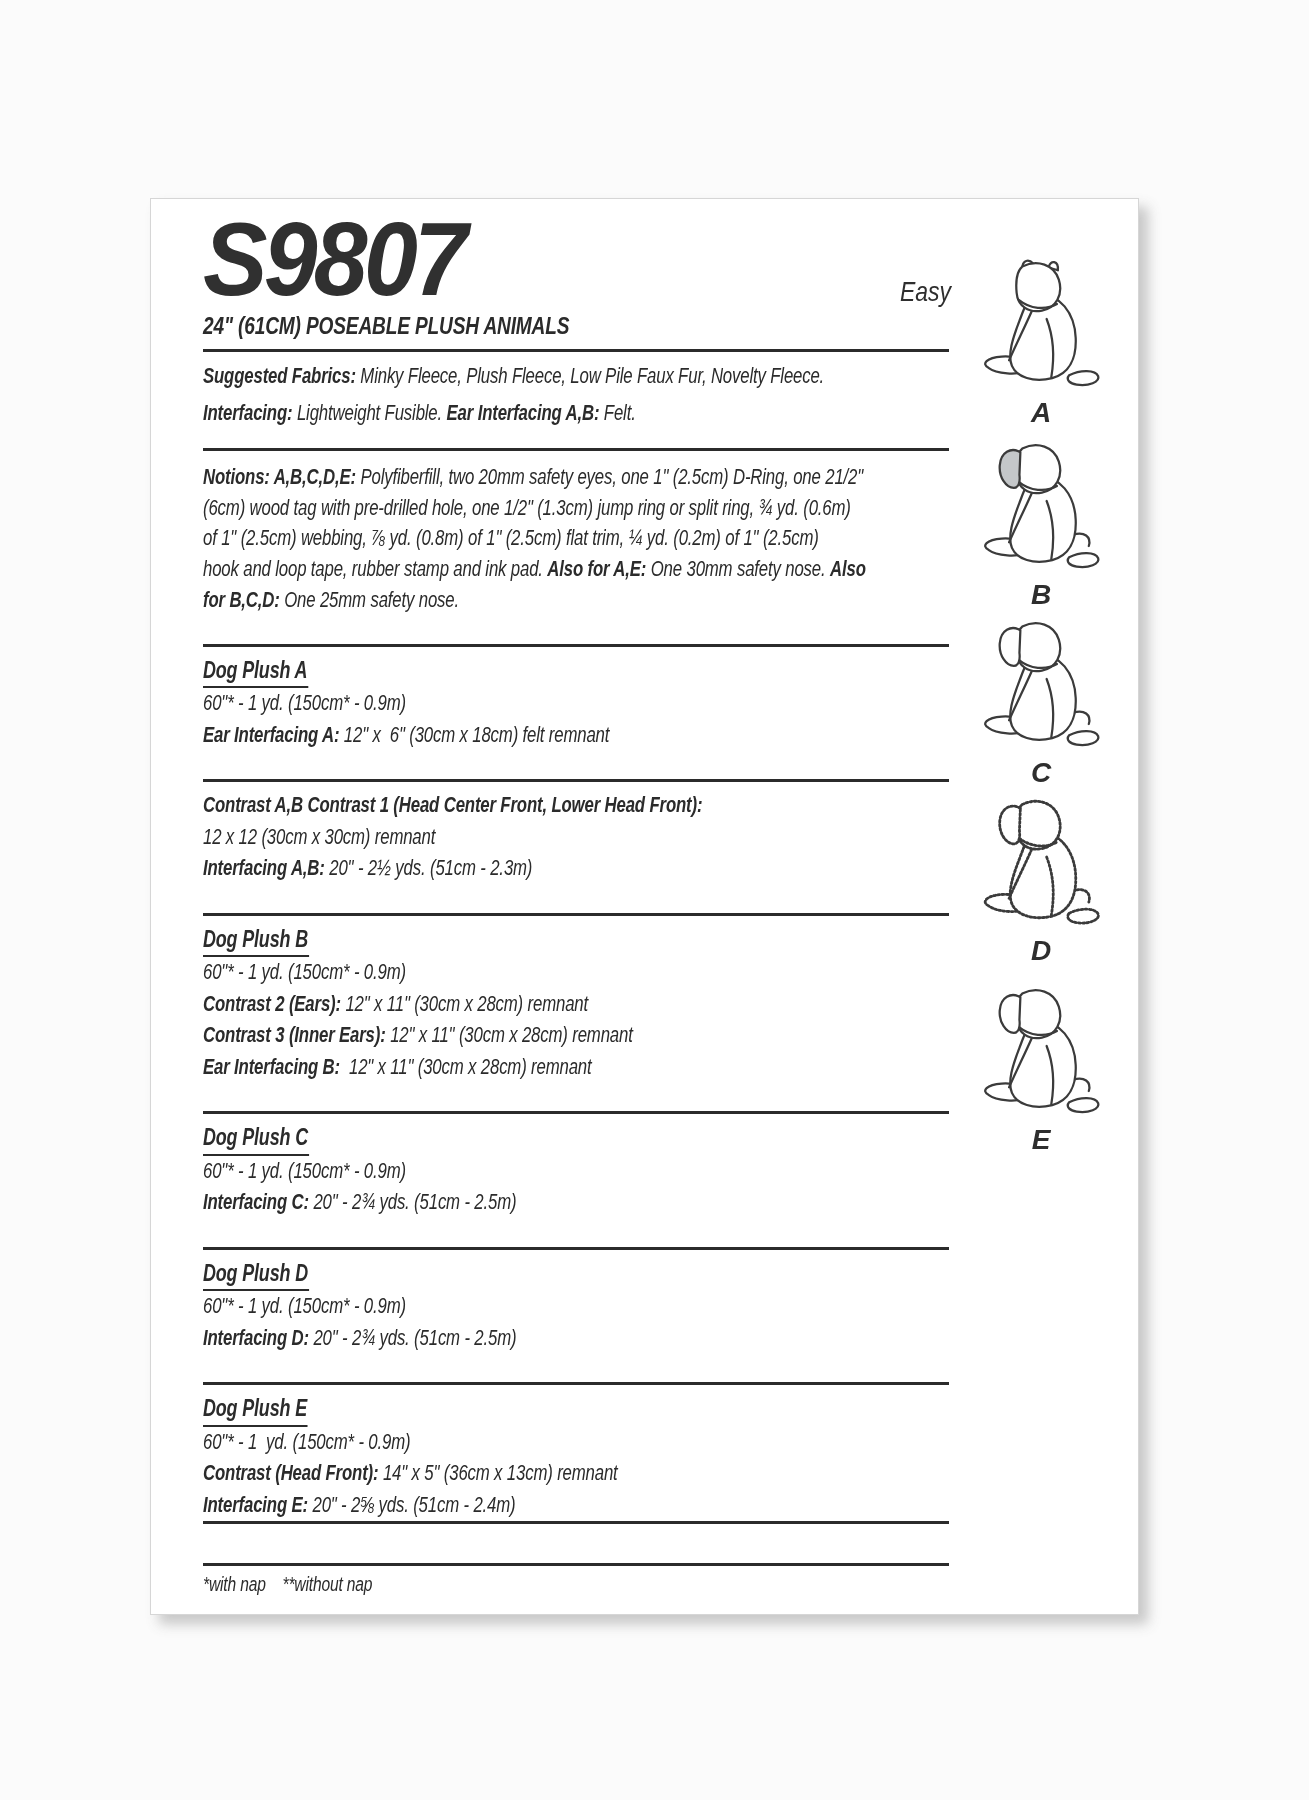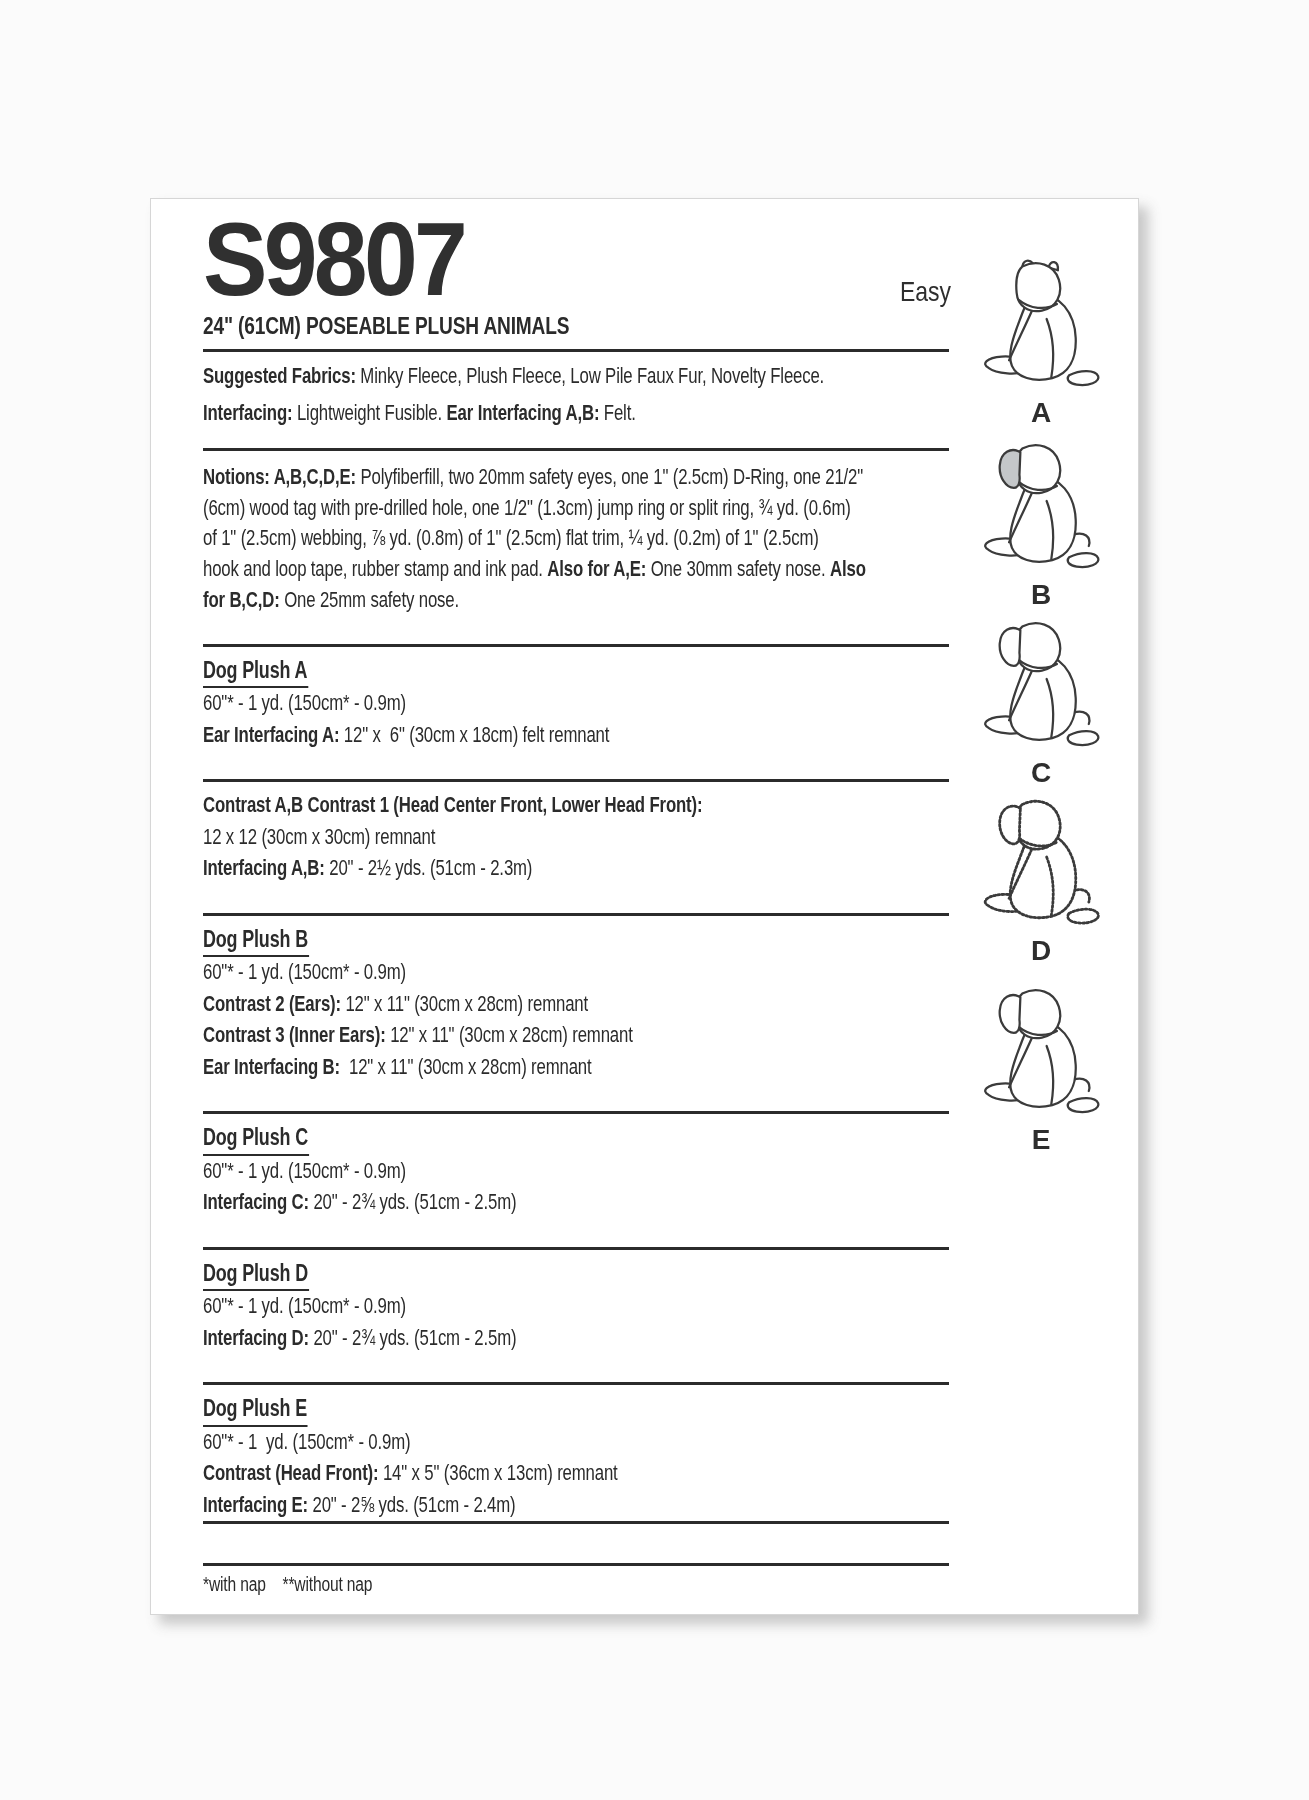--- a/index.html
+++ b/index.html
@@ -16,20 +16,21 @@
     color:var(--ink);
     overflow:hidden;
     position:relative;
   }
   .page{
     position:absolute;left:150px;top:198px;
     width:987px;height:1415px;
     background:var(--page);
     border:1px solid #d6d6d6;
     box-shadow:9px 9px 12px rgba(80,80,80,.30);
+    font-style:italic;
   }
   .content{
     position:absolute;left:52px;top:0;
     width:746px;
   }
   .pattern-number{
     margin:14px 0 0 0;
     font-size:104px;line-height:92px;font-weight:700;
     letter-spacing:-4px;
     transform:scaleX(.93);transform-origin:0 0;

